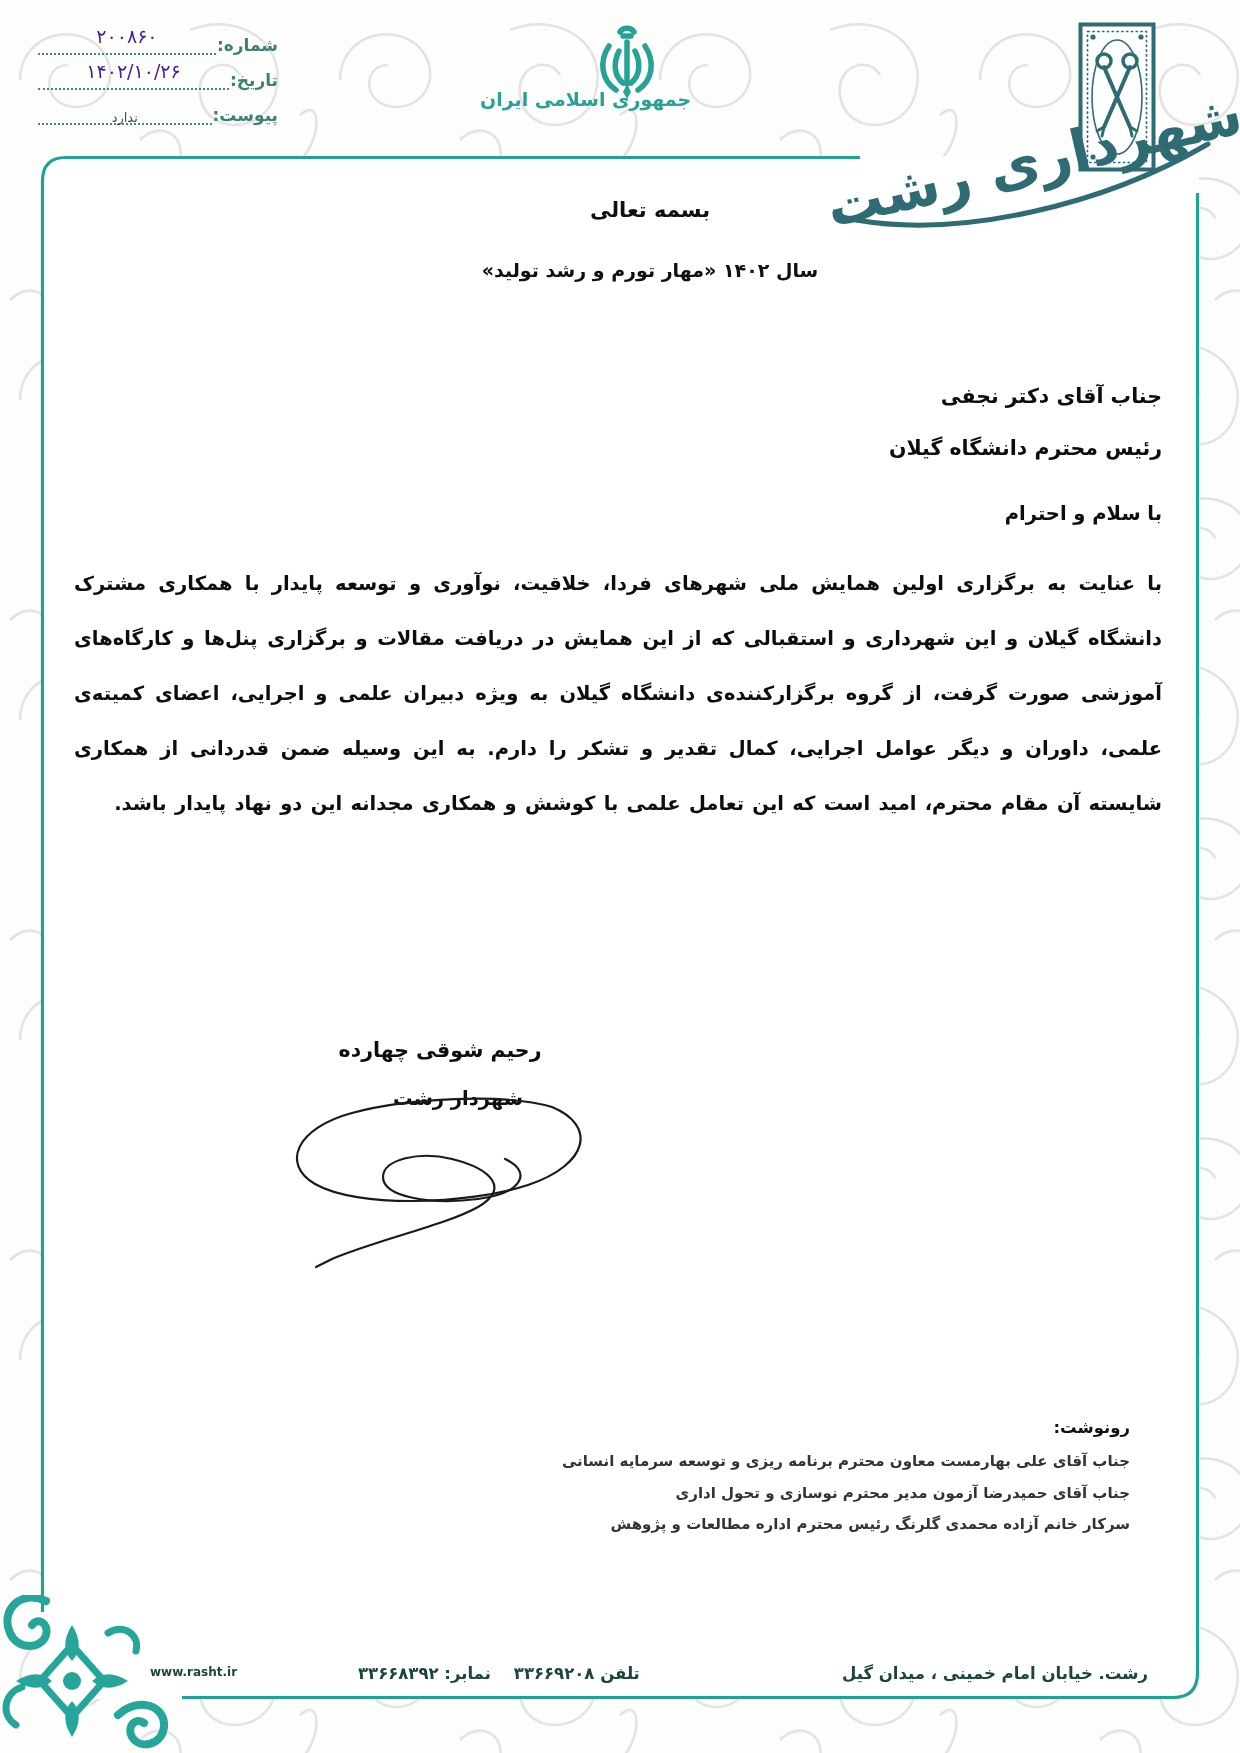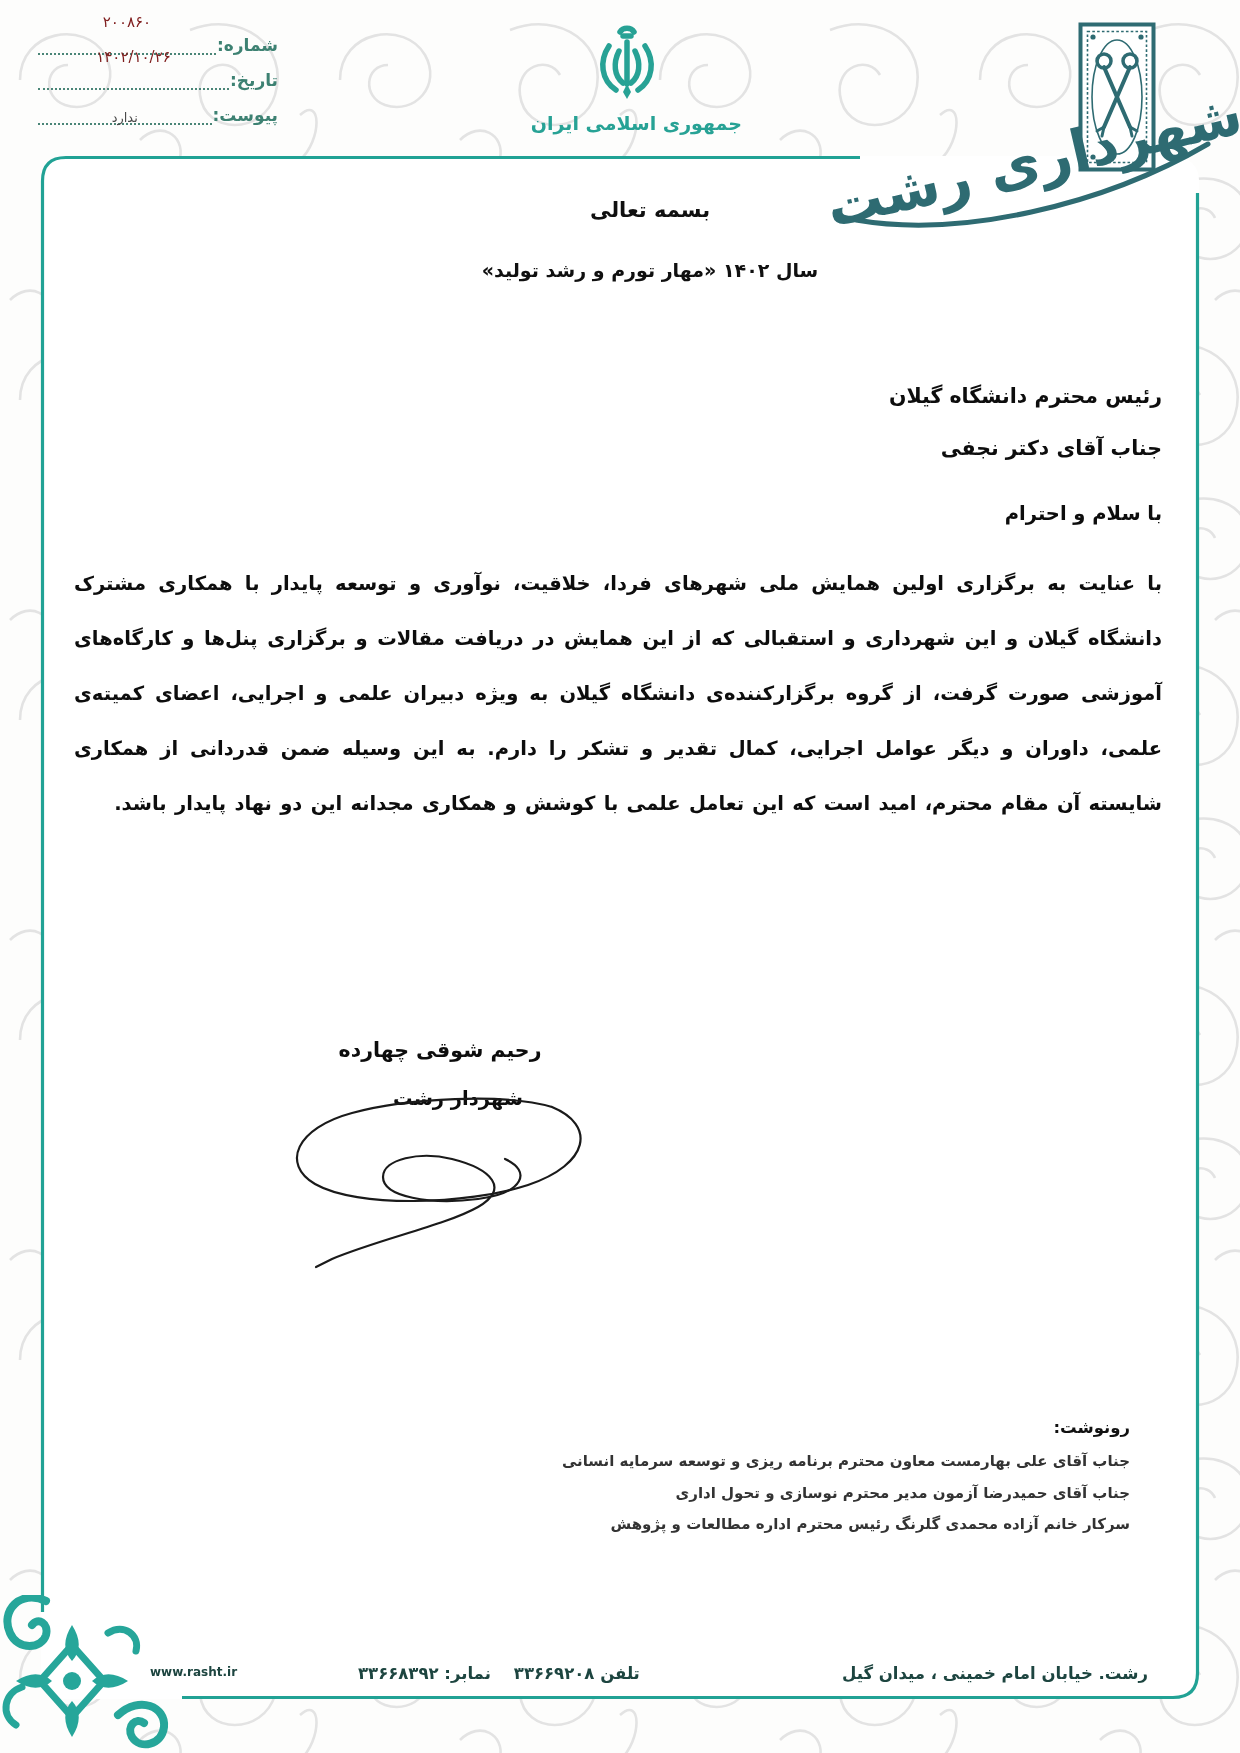--- a/index.html
+++ b/index.html
@@ -12,26 +12,26 @@
   }
   .page{position:absolute;inset:0;width:1240px;height:1753px;}
   .layer{position:absolute;left:0;top:0;}
   .abs{position:absolute;}
 
   
   .lh-fields{left:38px;top:20px;width:240px;direction:rtl;}
   .lh-row{display:flex;align-items:flex-end;height:35px;direction:rtl;}
   .lh-label{font-size:17px;font-weight:bold;color:#3d8172;white-space:nowrap;line-height:20px;}
   .lh-line{flex:1;border-bottom:2.4px dotted #4a8577;position:relative;height:20px;margin-right:1px;}
-  .lh-value{position:absolute;left:0;right:0;bottom:22px;text-align:center;
-    font-size:15px;font-style:normal;color:#7f1d1d;letter-spacing:2px;white-space:nowrap;}
+  .lh-value{position:absolute;left:0;right:0;bottom:6px;text-align:center;
+    font-size:19px;font-style:normal;color:#4c1d95;letter-spacing:2px;white-space:nowrap;}
   .lh-value.on-line{bottom:-2px;font-size:13px;letter-spacing:1px;color:#4a4a4a;}
 
   
-  .emblem-caption{left:480px;top:112px;width:262px;text-align:right;
+  .emblem-caption{left:480px;top:88px;width:262px;text-align:left;
     font-size:19px;font-weight:bold;color:#27a295;}
 
   
   .calligraphy{left:838px;top:90px;width:392px;height:140px;
     display:flex;align-items:center;justify-content:center;
     transform:rotate(-13deg);
     font-size:56px;font-weight:bold;color:#2e6b72;white-space:nowrap;}
 
   
   .center-col{left:60px;top:0;width:1180px;text-align:center;}
@@ -168,22 +168,22 @@
 
   <div class="abs calligraphy">شهرداری رشت</div>
   <svg class="abs" style="left:840px;top:122px" width="380" height="118" viewBox="0 0 380 118" aria-hidden="true">
     <path d="M16,98 C120,116 262,84 368,22" fill="none" stroke="#2e6b72" stroke-width="5" stroke-linecap="round"></path>
   </svg>
 
   <div class="abs center-col besmele">بسمه تعالی</div>
   <div class="abs center-col year-slogan">سال ۱۴۰۲ «مهار تورم و رشد تولید»</div>
 
   <div class="abs recipient">
+    <div>جناب آقای دکتر نجفی</div>
     <div>رئیس محترم دانشگاه گیلان</div>
-    <div>جناب آقای دکتر نجفی</div>
   </div>
 
   <div class="abs salutation">با سلام و احترام</div>
 
   <div class="abs body-text">با عنایت به برگزاری اولین همایش ملی شهرهای فردا، خلاقیت، نوآوری و توسعه پایدار با همکاری مشترک دانشگاه گیلان و این شهرداری و استقبالی که از این همایش در دریافت مقالات و برگزاری پنل‌ها و کارگاه‌های آموزشی صورت گرفت، از گروه برگزارکننده‌ی دانشگاه گیلان به ویژه دبیران علمی و اجرایی، اعضای کمیته‌ی علمی، داوران و دیگر عوامل اجرایی، کمال تقدیر و تشکر را دارم.  به این وسیله ضمن قدردانی از همکاری شایسته آن مقام محترم، امید است که این تعامل علمی با کوشش و همکاری مجدانه این دو نهاد پایدار باشد.</div>
 
   <div class="abs sig-block">
     <div class="sig-name">رحیم شوقی چهارده</div>
     <div class="sig-title">شهردار رشت</div>
   </div>

